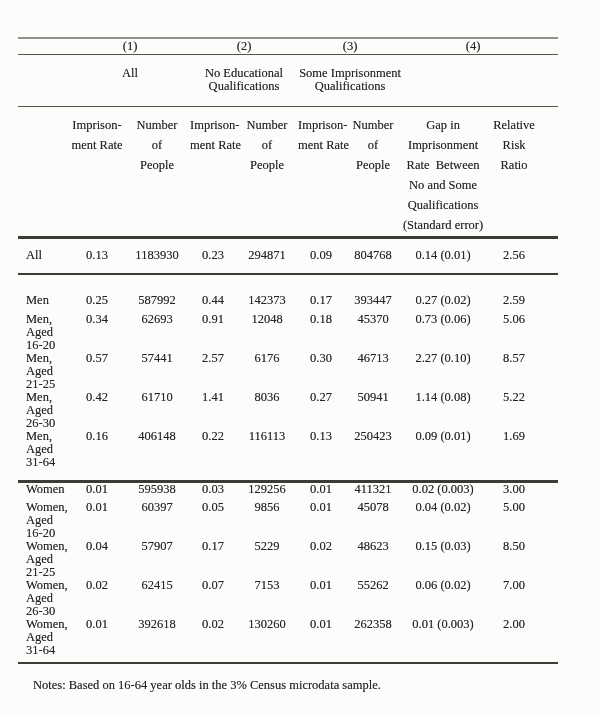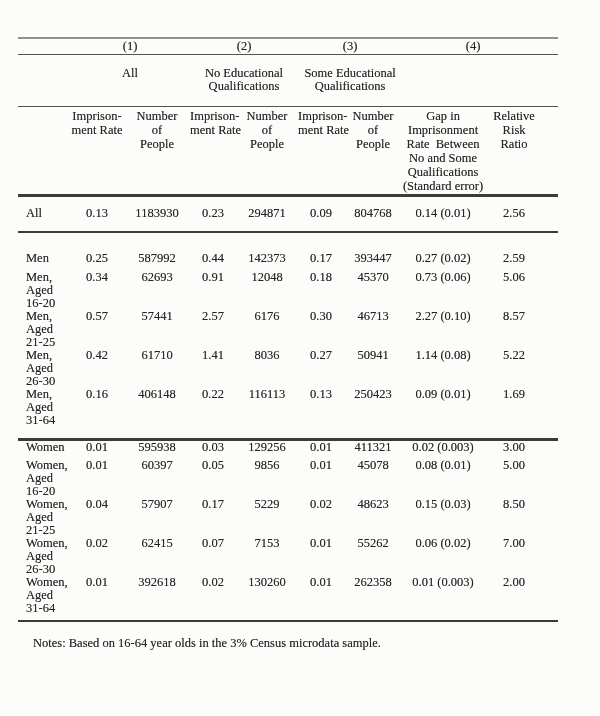--- a/index.html
+++ b/index.html
@@ -45,22 +45,22 @@
   tr.gnum-row td {
     padding-top: 1px; padding-bottom: 1px;
     border-top: 2px solid #91918c;
     border-bottom: 1px solid #54544f;
   }
   tr.ghdr-row td {
     padding-top: 12px; padding-bottom: 13px;
     border-bottom: 1px solid #54544f;
   }
   tr.shdr-row th {
-    padding-top: 2px; padding-bottom: 1px;
-    line-height: 14px;
+    padding-top: 8px; padding-bottom: 1px;
+    line-height: 20px;
     white-space: pre;
     border-bottom: 3px solid #3b3b38;
   }
 
   td.lbl { text-align: left; padding-left: 8px; white-space: pre-line; }
 
   tbody.sec-all td { padding-top: 10px; padding-bottom: 11px; border-bottom: 2px solid #3b3b38; }
 
   tbody.sec-men tr:first-child td { padding-top: 19px; }
   tbody.sec-men tr:nth-child(2) td { padding-top: 6px; }
@@ -97,21 +97,21 @@
         <td colspan="2">(1)</td>
         <td colspan="2">(2)</td>
         <td colspan="2">(3)</td>
         <td colspan="2">(4)</td>
       </tr>
       <tr class="ghdr-row">
         <td></td>
         <td colspan="2" class="pre">All</td>
         <td colspan="2" class="pre">No Educational
 Qualifications</td>
-        <td colspan="2" class="pre">Some Educational
+        <td colspan="2" class="pre">Some Imprisonment
 Qualifications</td>
         <td colspan="2"></td>
       </tr>
       <tr class="shdr-row">
         <th></th>
         <th>Imprison-
 ment Rate</th>
         <th>Number
 of
 People</th>
@@ -230,21 +230,21 @@
         <tr>
     <td class="lbl">Women,
 Aged
 16-20</td>
     <td>0.01</td>
     <td>60397</td>
     <td>0.05</td>
     <td>9856</td>
     <td>0.01</td>
     <td>45078</td>
-    <td>0.08 (0.01)</td>
+    <td>0.04 (0.02)</td>
     <td>5.00</td>
   </tr>
         <tr>
     <td class="lbl">Women,
 Aged
 21-25</td>
     <td>0.04</td>
     <td>57907</td>
     <td>0.17</td>
     <td>5229</td>

